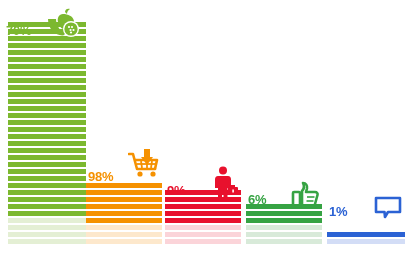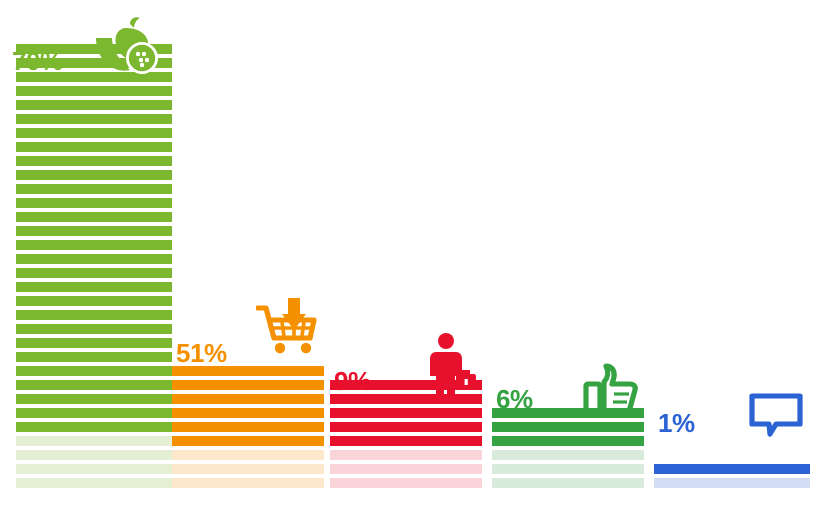--- a/index.html
+++ b/index.html
@@ -105,21 +105,21 @@
         <div class="stripe" style="background: rgb(245, 145, 0);"></div>
         <div class="stripe" style="background: rgb(245, 145, 0);"></div>
         <div class="stripe" style="background: rgb(245, 145, 0);"></div>
         <div class="stripe" style="background: rgb(245, 145, 0);"></div>
         <div class="stripe" style="background: rgb(245, 145, 0);"></div>
         <div class="stripe" style="background: rgb(253, 232, 204);"></div>
         <div class="stripe" style="background: rgb(253, 232, 204);"></div>
         <div class="stripe" style="background: rgb(253, 232, 204);"></div>
       </div>
   </div>
-  <div class="label" style="left:88px;top:169px;color:#f59100;">51%</div>
+  <div class="label" style="left:88px;top:169px;color:#f59100;">98%</div>
   <div class="icon" style="left:128px;top:148px;">
     <svg width="34" height="30" viewBox="0 0 34 30">
       <rect x="16" y="1" width="6" height="9" fill="#f59100"></rect>
       <path d="M13 9 L25 9 L19 17 Z" fill="#f59100"></path>
       <path d="M1 6 L5 6 L9 21 L27 21" fill="none" stroke="#f59100" stroke-width="2.6" stroke-linecap="round" stroke-linejoin="round"></path>
       <path d="M7 12 L29 12 L27 21" fill="none" stroke="#f59100" stroke-width="2.6" stroke-linejoin="round"></path>
       <line x1="13" y1="13" x2="14" y2="20" stroke="#f59100" stroke-width="1.8"></line>
       <line x1="19" y1="13" x2="19" y2="20" stroke="#f59100" stroke-width="1.8"></line>
       <line x1="24" y1="13" x2="23" y2="20" stroke="#f59100" stroke-width="1.8"></line>
       <line x1="8.5" y1="16" x2="28" y2="16" stroke="#f59100" stroke-width="1.8"></line>

